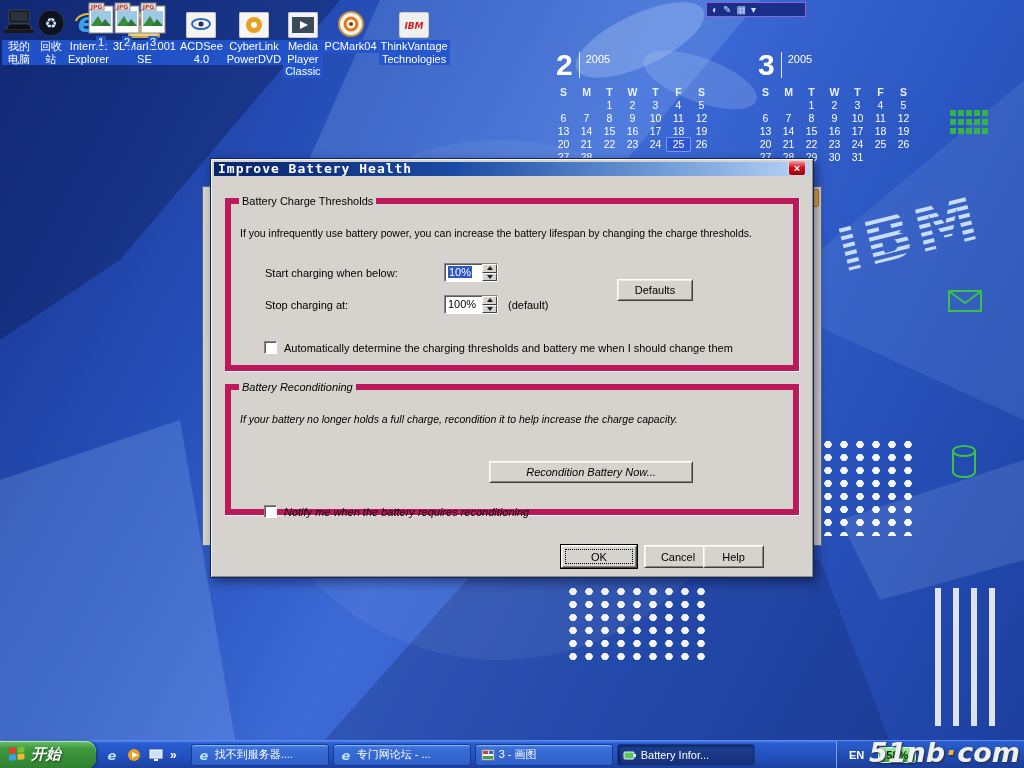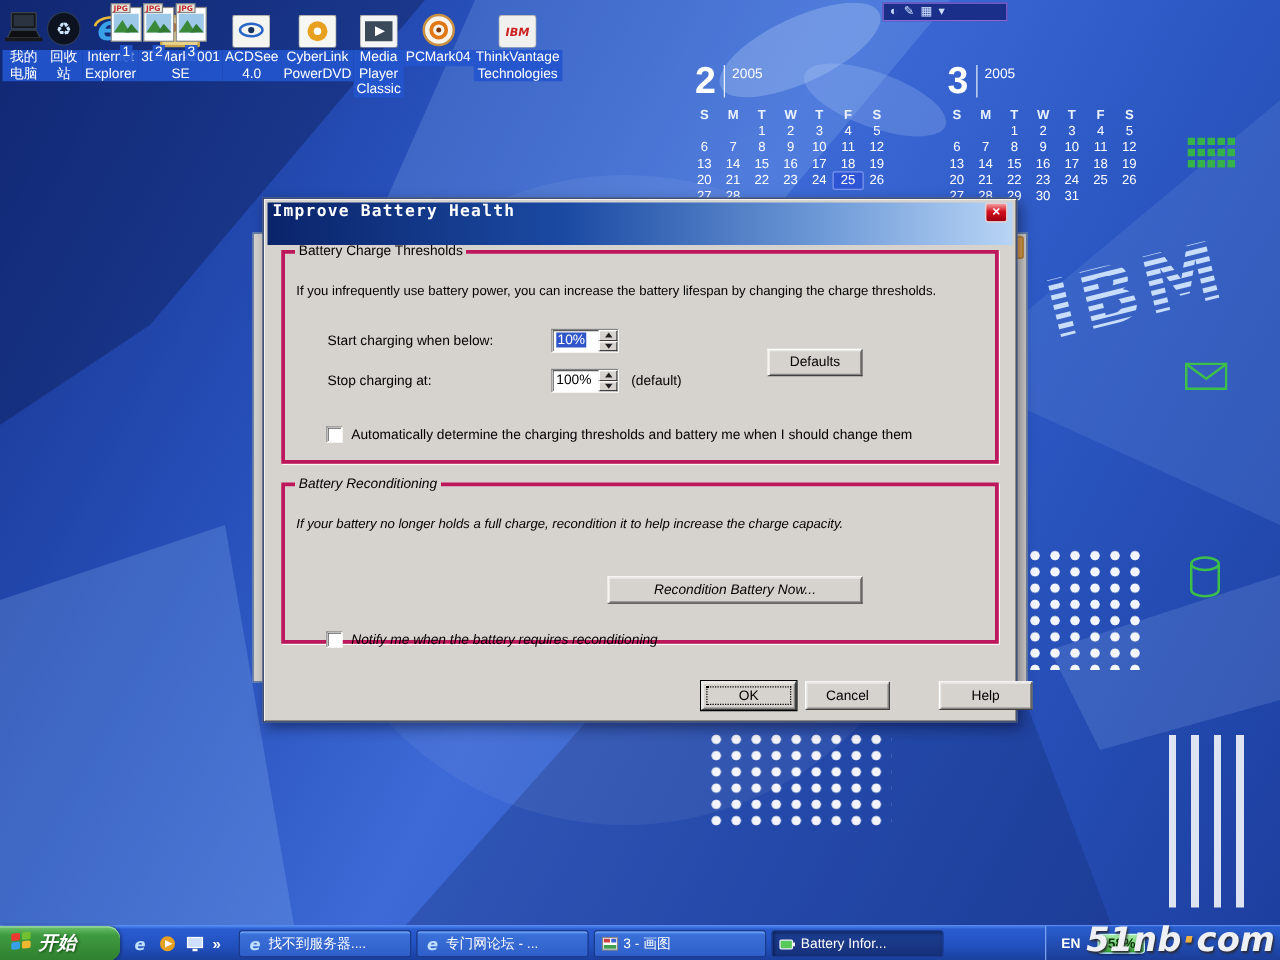--- a/index.html
+++ b/index.html
@@ -54,30 +54,30 @@
 
   
   #bg-window{position:absolute;left:202px;top:186px;width:620px;height:360px;z-index:10;
     background:#d6d3ce;border:1px solid #4a6a9a;box-sizing:border-box;}
   #bg-window .frag{position:absolute;right:2px;top:2px;width:20px;height:16px;background:#e8a84a;border:1px solid #b87820;border-radius:2px;}
 
   
   #dialog{position:absolute;left:210px;top:158px;width:604px;height:420px;z-index:20;
     background:#d6d3ce;border:1px solid #10265e;box-sizing:border-box;
     box-shadow:inset 1px 1px 0 #f4f3ef,inset -1px -1px 0 #8e8c84,3px 4px 10px rgba(0,0,25,0.45);}
-  #dlg-titlebar{position:absolute;left:3px;right:3px;top:3px;height:34px;
+  #dlg-titlebar{position:absolute;left:3px;right:3px;top:3px;height:14px;
     background:linear-gradient(90deg,#0a246a 0%,#1b4aa3 40%,#6f9bd8 75%,#b8d4f5 100%);
-    display:flex;align-items:flex-start;padding:0 4px;box-sizing:border-box;}
+    display:flex;align-items:flex-end;padding:0 4px;box-sizing:border-box;}
   #dlg-title{font-family:"DejaVu Sans Mono",monospace;font-weight:bold;font-size:13px;
     letter-spacing:1px;color:#fff;}
   #dlg-close{margin-left:auto;width:18px;height:16px;border-radius:3px;
     background:linear-gradient(#f2a0a0,#d41020 45%,#9c0010);border:1px solid #f0d0d0;
     color:#fff;font-size:11px;font-weight:bold;display:flex;align-items:center;justify-content:center;
     box-sizing:border-box;cursor:default;}
-  fieldset.group{position:absolute;margin:0;padding:0;border:3px solid #be185d;
+  fieldset.group{position:absolute;margin:0;padding:0;border:6px solid #be185d;
     box-shadow:1px 1px 0 rgba(255,255,255,0.85);background:transparent;box-sizing:border-box;}
   fieldset.group legend{margin-left:8px;padding:0 3px;font-size:11px;color:#000;}
   #group-thresholds{left:14px;top:36px;width:574px;height:176px;}
   #group-recondition{left:14px;top:222px;width:574px;height:134px;font-style:italic;}
   .desc{position:absolute;left:9px;top:20px;font-size:10.5px;color:#000;white-space:nowrap;}
   .fld-label{position:absolute;font-size:11px;color:#000;white-space:nowrap;}
   .spinbox{position:absolute;width:54px;height:19px;background:#fff;display:flex;box-sizing:border-box;
     border:1px solid;border-color:#848484 #fff #fff #848484;box-shadow:inset 1px 1px 0 #5a5a5a;}
   .spin-val{flex:1;font-size:11px;line-height:17px;padding-left:3px;color:#000;}
   .spin-val .sel{background:#2f55c8;color:#fff;padding:0 1px;}
@@ -90,21 +90,21 @@
     border:1px solid;border-color:#848484 #fff #fff #848484;box-shadow:inset 1px 1px 0 #5a5a5a;}
   .dlg-btn{position:absolute;height:23px;background:#d6d3ce;font-size:11px;color:#000;
     border:1px solid;border-color:#fff #404040 #404040 #fff;
     box-shadow:inset 1px 1px 0 #ecebe5,inset -1px -1px 0 #848484;
     display:flex;align-items:center;justify-content:center;box-sizing:border-box;cursor:default;}
   #btn-defaults{left:386px;top:72px;width:76px;height:22px;}
   #btn-recondition{left:258px;top:68px;width:204px;height:22px;}
   #btn-ok{left:350px;top:386px;width:76px;box-shadow:0 0 0 1px #000,inset 1px 1px 0 #ecebe5,inset -1px -1px 0 #848484;}
   #btn-ok::after{content:'';position:absolute;inset:3px;border:1px dotted #000;}
   #btn-cancel{left:433px;top:386px;width:68px;}
-  #btn-help{left:540px;top:386px;width:75px;text-align:center;}
+  #btn-help{left:492px;top:386px;width:61px;text-align:center;}
 
   
   #taskbar{position:absolute;left:0;bottom:0;width:1024px;height:28px;z-index:30;
     background:linear-gradient(#4a86f0 0%,#2a5cd0 8%,#2250be 60%,#1a409e 100%);
     border-top:1px solid #5a8af0;display:flex;align-items:center;box-sizing:border-box;}
   #start-button{width:96px;height:28px;display:flex;align-items:center;gap:5px;padding-left:8px;box-sizing:border-box;
     background:linear-gradient(#6fc46f 0%,#3f9b3f 25%,#2f7f2f 100%);
     border-radius:0 10px 10px 0;box-shadow:inset 0 1px 0 #a8e0a8,1px 0 3px rgba(0,0,0,0.4);}
   #start-button .start-label{font-size:15px;font-weight:bold;font-style:italic;color:#fff;text-shadow:1px 1px 2px #184a18;}
   #quicklaunch{display:flex;align-items:center;gap:6px;padding:0 8px;}

